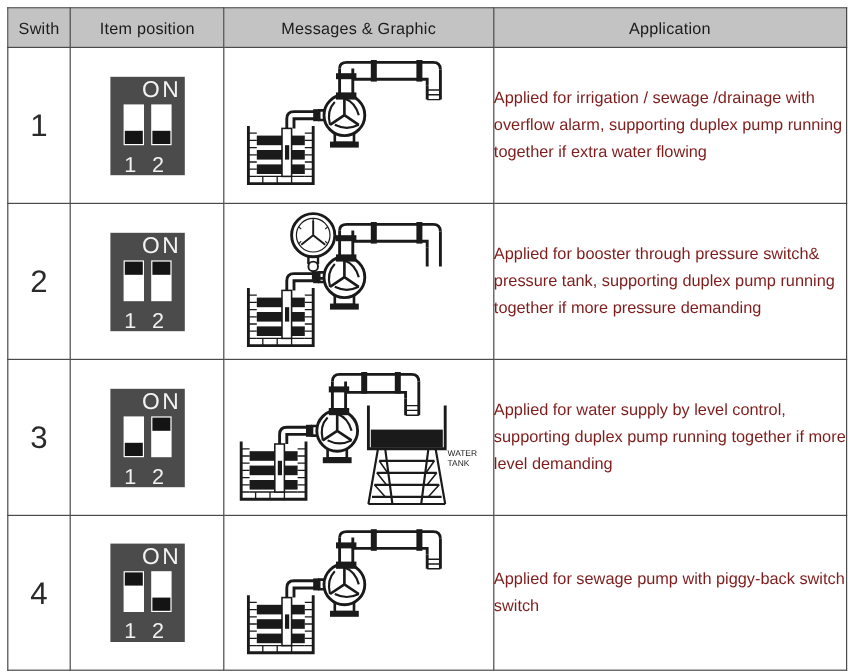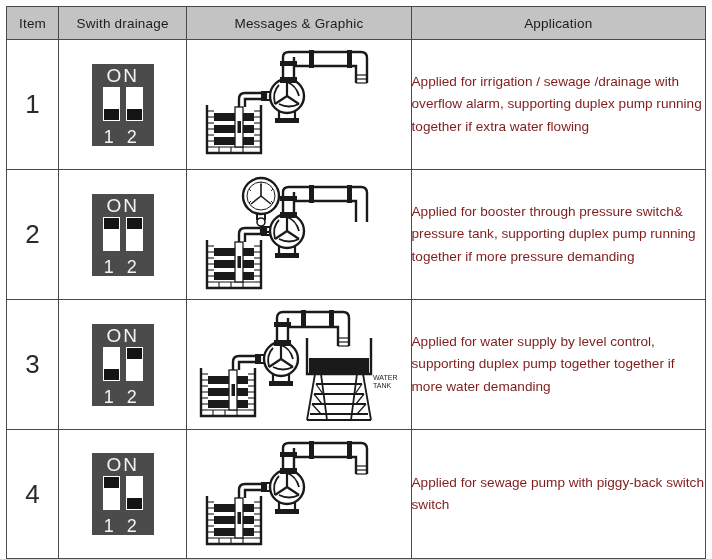--- a/index.html
+++ b/index.html
@@ -55,21 +55,21 @@
 
   
   .dip{
     display:inline-block;
     position:relative;
     width:62px;height:82px;
     background:#4b4b4b;
     vertical-align:middle;
   }
   .dip .on-label{
-    position:absolute;top:2px;left:0;width:100%;
+    position:absolute;top:2px;left:12px;width:100%;
     text-align:center;
     font-size:19px;line-height:19px;
     color:#f2f2f2;
     letter-spacing:2px;
     font-family:"Liberation Sans", sans-serif;
   }
   .dip .lever{
     position:absolute;
     width:17px;height:34px;
     background:#ffffff;
@@ -102,22 +102,22 @@
 <div class="sheet">
   <table class="spec">
     <colgroup>
       <col class="col-item">
         <col class="col-switch">
         <col class="col-graphic">
         <col class="col-app">
     </colgroup>
     <thead>
       <tr>
-        <th>Item</th>
-        <th>Swith drainage</th>
+        <th>Swith</th>
+        <th>Item position</th>
         <th>Messages &amp; Graphic</th>
         <th>Application</th>
       </tr>
     </thead>
     <tbody>
 
       <tr>
         <td class="item-cell">1</td>
         <td class="switch-cell">
           <div class="dip">
@@ -363,21 +363,21 @@
                 <path d="M119 78 L126 88 M165 78 L158 88" stroke-width="1.3"></path>
                 <path d="M117 88 L125 98 M167 88 L159 98" stroke-width="1.3"></path>
                 <path d="M115 98 L124 108 M169 98 L160 108" stroke-width="1.3"></path>
                 <line x1="110" y1="114" x2="174" y2="114"></line>
               </g>
             </g>
             <text x="176" y="74" font-family="'Liberation Sans', sans-serif" font-size="7" fill="#1a1a1a">WATER</text>
             <text x="176" y="82" font-family="'Liberation Sans', sans-serif" font-size="7" fill="#1a1a1a">TANK</text>
           </svg>
         </td>
-        <td class="app-cell">Applied for water supply by level control, supporting duplex pump together together if more water demanding</td>
+        <td class="app-cell">Applied for water supply by level control, supporting duplex pump running together if more level demanding</td>
       </tr>
 
       <tr>
         <td class="item-cell">4</td>
         <td class="switch-cell">
           <div class="dip">
             <div class="on-label">ON</div>
             <div class="lever s1">
               <div class="tab up"></div>
             </div>

